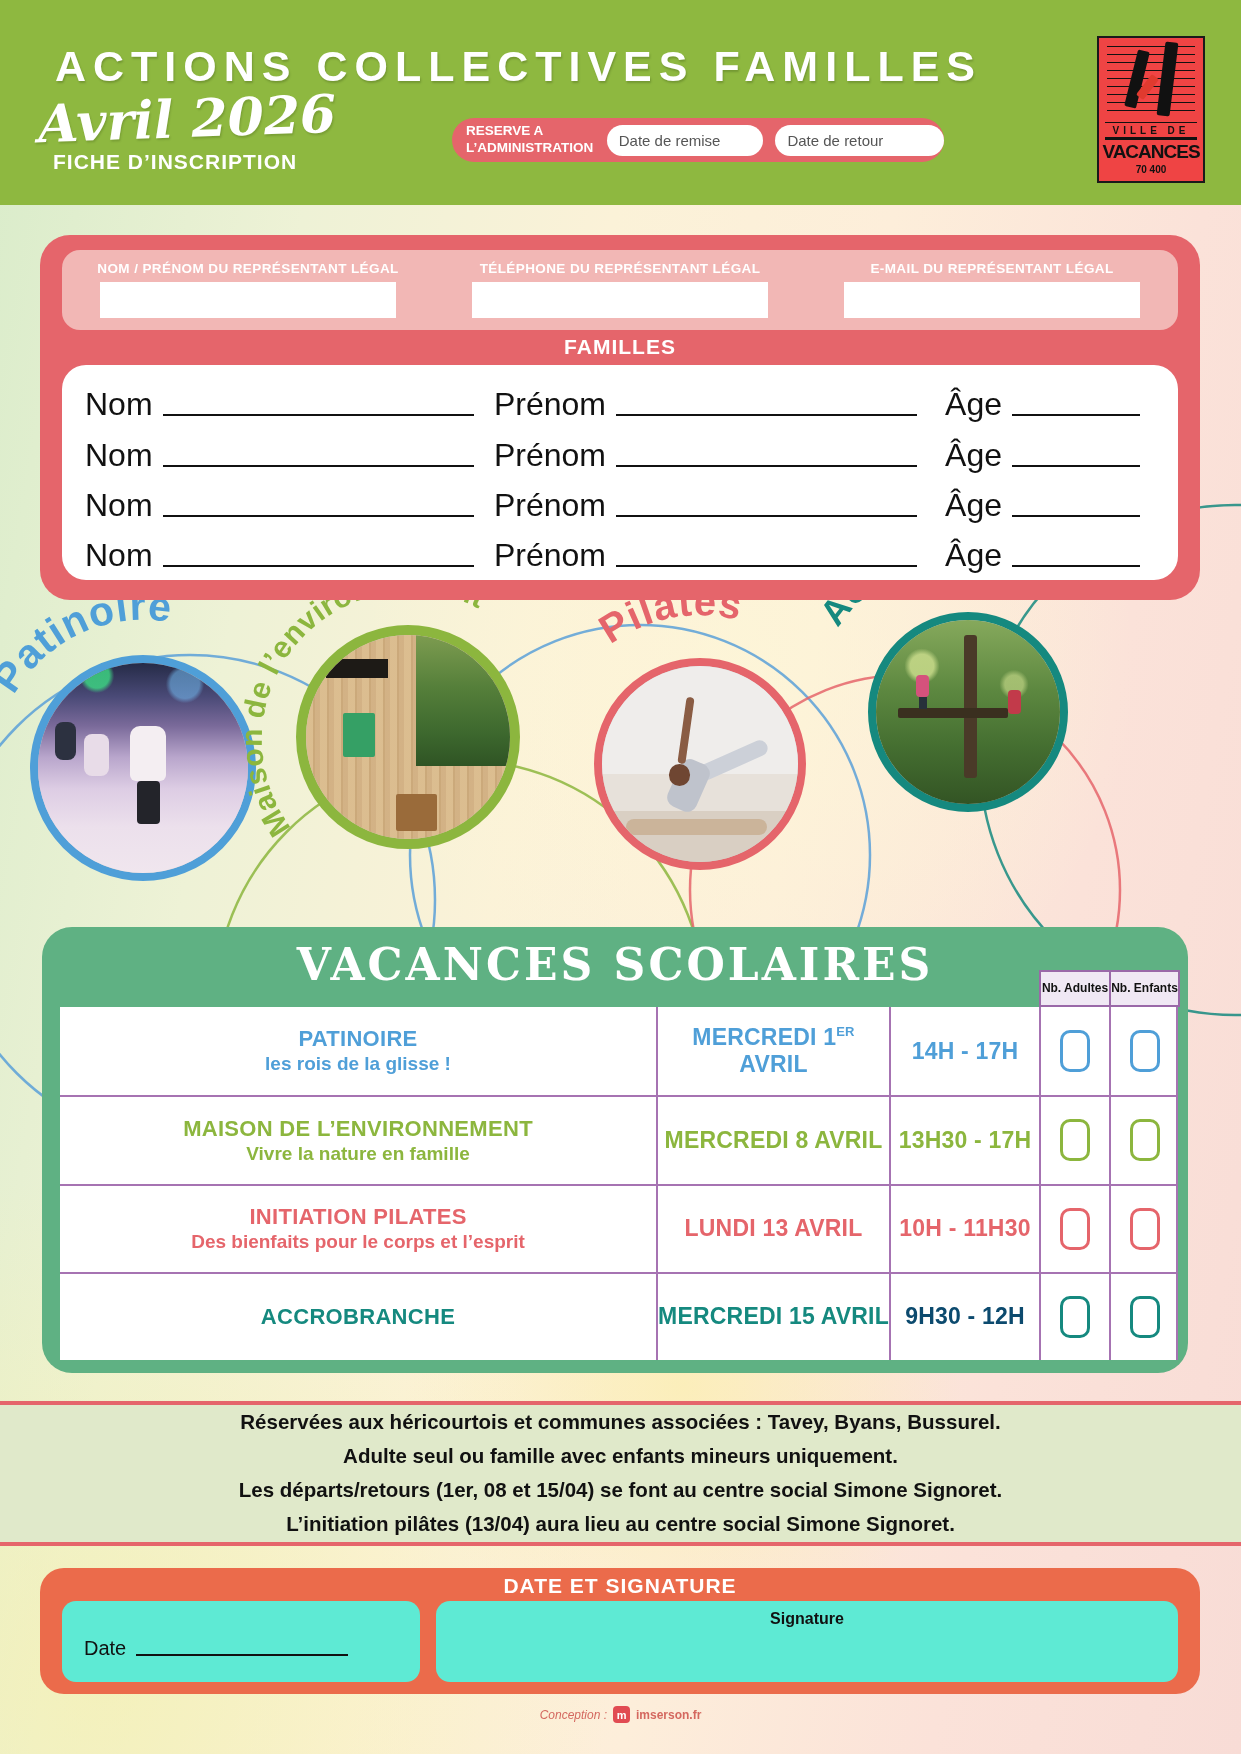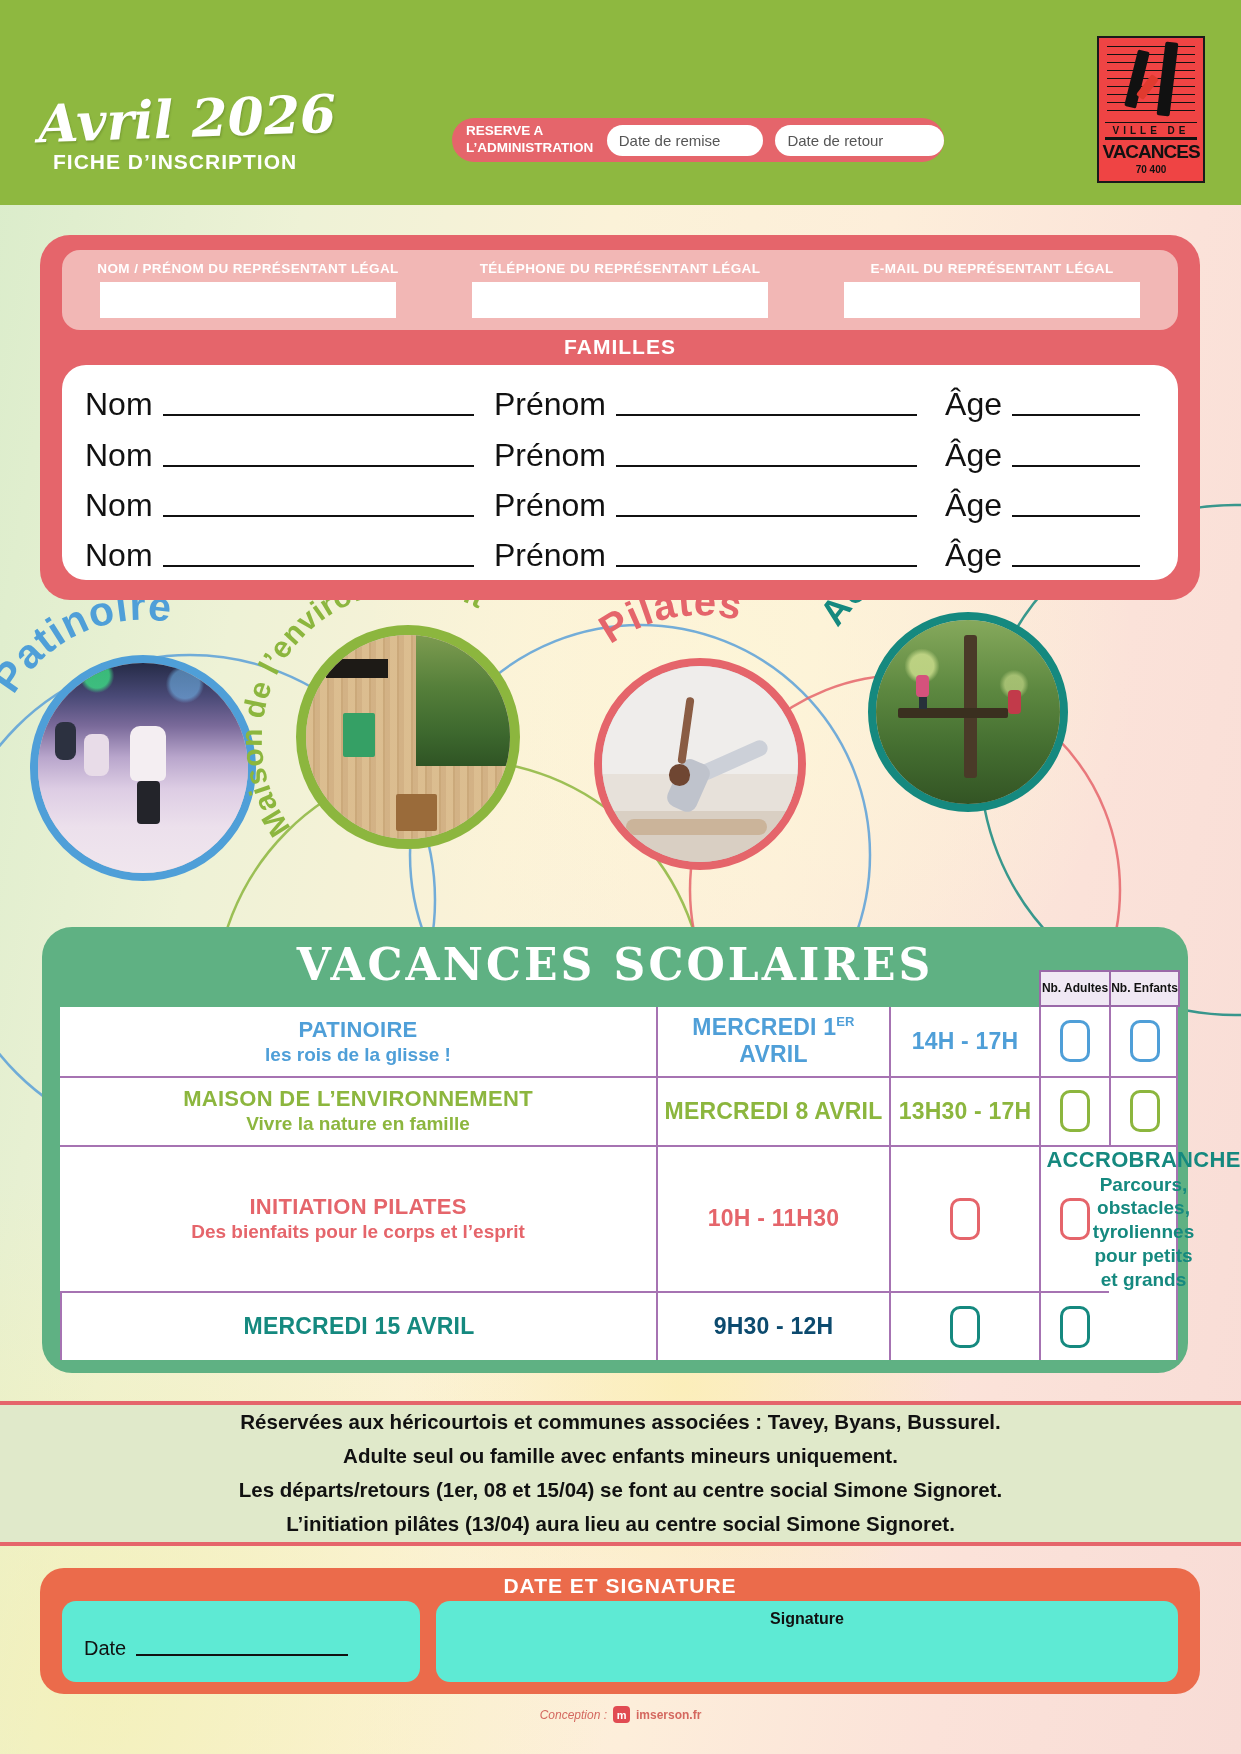--- a/index.html
+++ b/index.html
@@ -156,20 +156,21 @@
 
   <svg class="abs arcs">
     <circle cx="190" cy="900" r="245" fill="none" stroke="#5aa0d8" stroke-width="2.5" opacity=".85"></circle>
     <circle cx="640" cy="855" r="230" fill="none" stroke="#5aa0d8" stroke-width="2.5" opacity=".85"></circle>
     <circle cx="460" cy="1005" r="245" fill="none" stroke="#8cb63e" stroke-width="2.5" opacity=".85"></circle>
     <circle cx="905" cy="890" r="215" fill="none" stroke="#e5656b" stroke-width="2.5" opacity=".85"></circle>
     <circle cx="1235" cy="760" r="255" fill="none" stroke="#15897f" stroke-width="2.5" opacity=".85"></circle>
   </svg>
 
   <div class="abs header">
+    <div class="abs main-title">ACTIONS COLLECTIVES FAMILLES</div>
     <div class="abs edition">Avril 2026</div>
     <div class="abs sheet-label">FICHE D’INSCRIPTION</div>
 
     <div class="abs admin-pill">
       <div class="admin-label">
         <span>RESERVE A</span><br>
         <span>L’ADMINISTRATION</span>
       </div>
       <div class="admin-field f1">
         <span>Date de remise</span>
@@ -334,33 +335,35 @@
         <div class="checkbox" style="border-color: rgb(140, 182, 62);"></div>
       </div>
       <div class="cell rtop">
         <div class="checkbox" style="border-color: rgb(140, 182, 62);"></div>
       </div>
 
       <div class="cell first rtop" style="color: rgb(229, 101, 107);">
         <div class="act-title">INITIATION PILATES</div>
         <div class="act-sub">Des bienfaits pour le corps et l’esprit</div>
       </div>
+      <div class="cell rtop date-cell" style="color: rgb(229, 101, 107);">
+        <div><span>LUNDI 13 AVRIL</span><sup></sup><span></span></div>
+      </div>
       <div class="cell rtop time-cell" style="color: rgb(229, 101, 107);">
         <span>10H - 11H30</span>
       </div>
       <div class="cell rtop">
         <div class="checkbox" style="border-color: rgb(229, 101, 107);"></div>
       </div>
       <div class="cell rtop">
         <div class="checkbox" style="border-color: rgb(229, 101, 107);"></div>
       </div>
 
       <div class="cell first rtop" style="color: rgb(21, 137, 127);">
         <div class="act-title">ACCROBRANCHE</div>
-        <div class="act-sub">Parcours, obstacles, tyroliennes pour petits et grands</div>
       </div>
       <div class="cell rtop date-cell" style="color: rgb(21, 137, 127);">
         <div><span>MERCREDI 15 AVRIL</span><sup></sup><span></span></div>
       </div>
       <div class="cell rtop time-cell" style="color: #0c4a6e;">
         <span>9H30 - 12H</span>
       </div>
       <div class="cell rtop">
         <div class="checkbox" style="border-color: rgb(21, 137, 127);"></div>
       </div>

